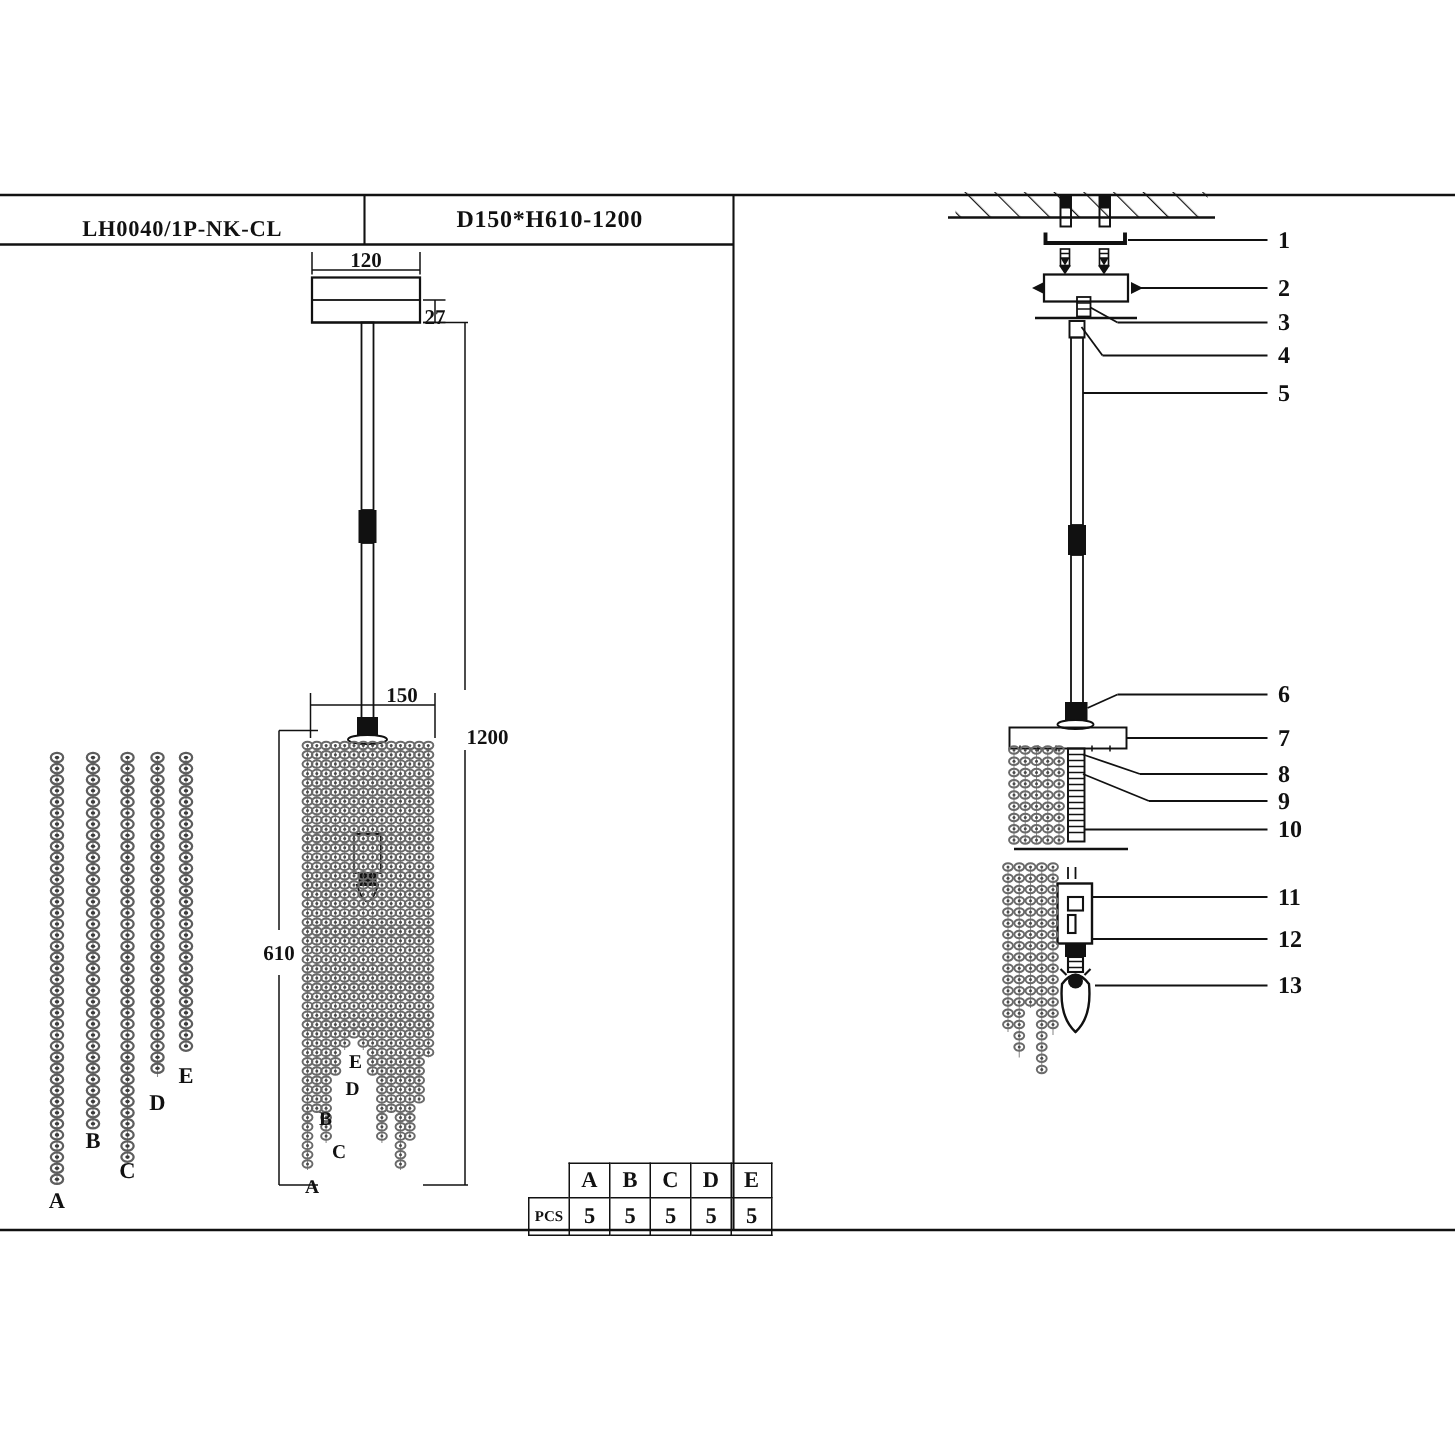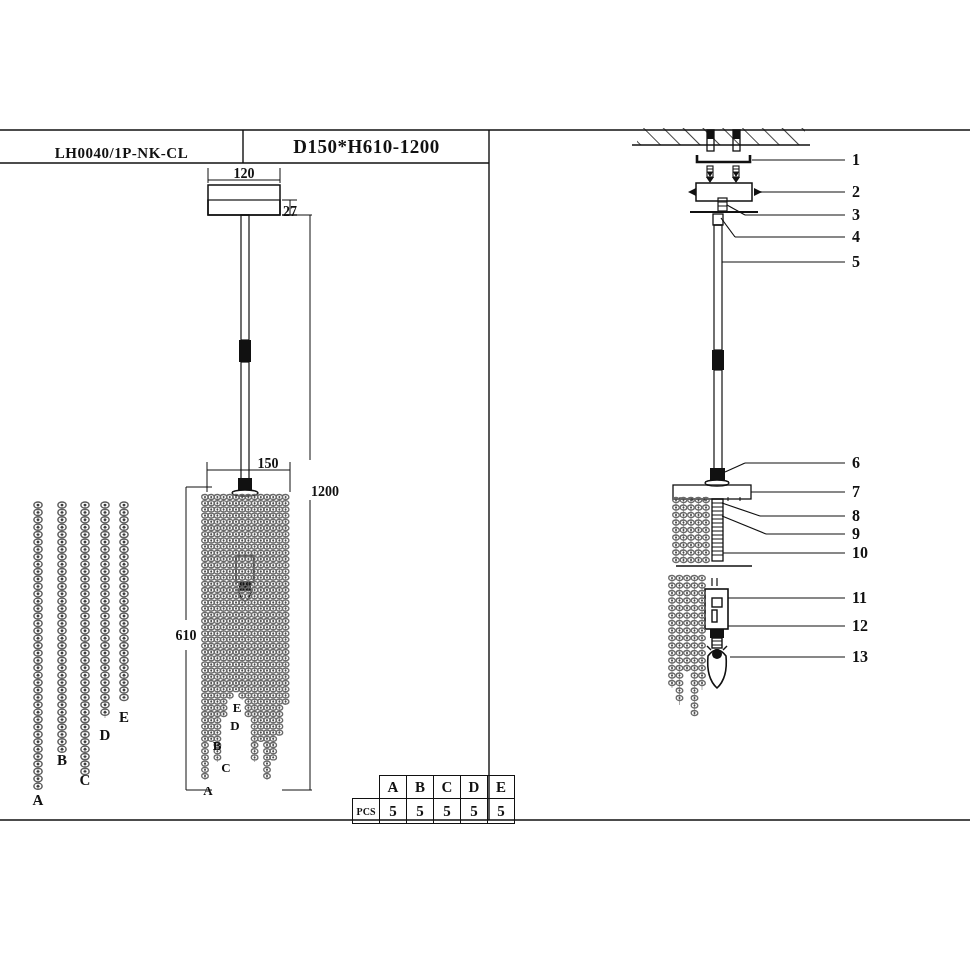--- a/index.html
+++ b/index.html
@@ -1127,21 +1127,21 @@
         <use href="#bead" x="124" y="697.3999999999994" xlink:href="#bead"></use>
       </g>
     </svg>
 
 <div style="position:absolute;left:0;top:131px;width:243px;height:44px;
             display:flex;align-items:center;justify-content:center;">
   <span class="ttl" style="font-size:15px;letter-spacing:.5px;">LH0040/1P-NK-CL</span>
 </div>
 <div style="position:absolute;left:244px;top:131px;width:245px;height:32px;
             display:flex;align-items:center;justify-content:center;">
-  <span class="ttl" style="font-size:19px;letter-spacing:.5px;">D150*H610-1200</span>
+  <span class="ttl" style="font-size:16px;letter-spacing:.5px;">D150*H610-1200</span>
 </div>
 
 <div style="position:absolute;left:352px;top:775px;">
   <table id="ptbl" style="border-collapse:collapse;font-family:'Liberation Serif',serif;">
     <tbody>
           <tr id="ptblHead">
             <td style="border: none; width: 24px; height: 20px;"></td>
             <td style="border: 1.3px solid rgb(17, 17, 17); width: 24px; height: 20px; text-align: center; font-size: 15px; font-weight: bold;">A</td>
             <td style="border: 1.3px solid rgb(17, 17, 17); width: 24px; height: 20px; text-align: center; font-size: 15px; font-weight: bold;">B</td>
             <td style="border: 1.3px solid rgb(17, 17, 17); width: 24px; height: 20px; text-align: center; font-size: 15px; font-weight: bold;">C</td>

